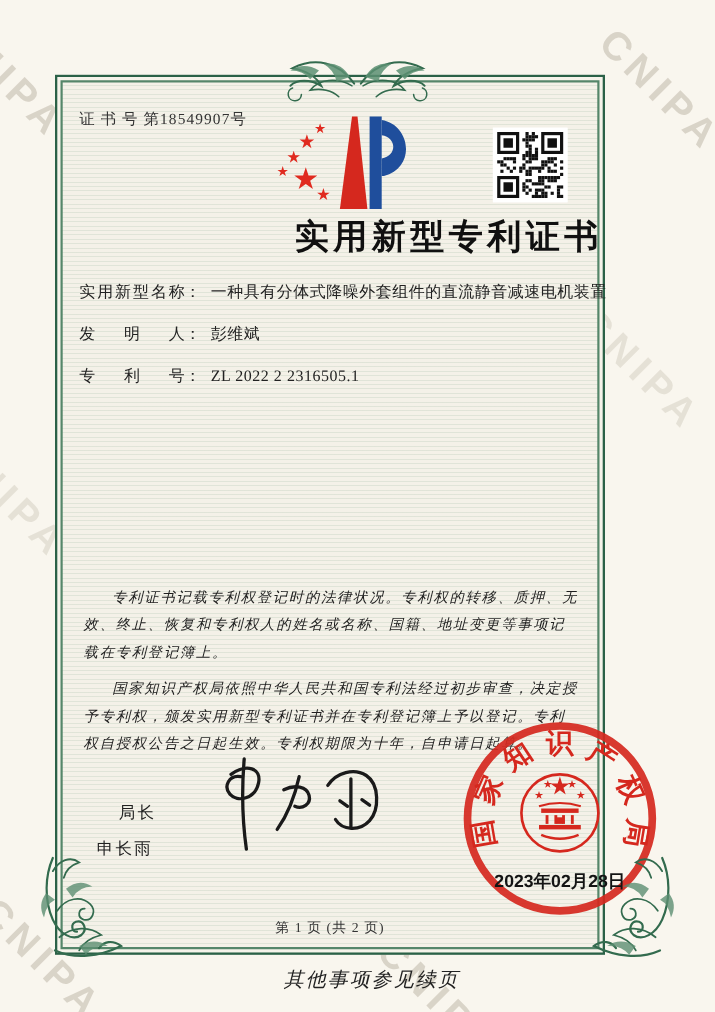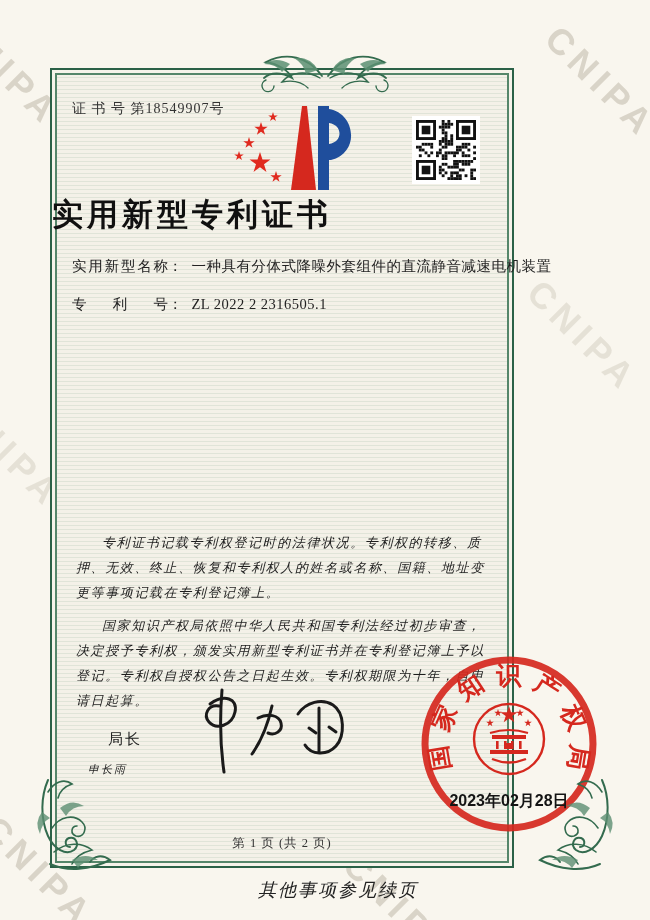--- a/index.html
+++ b/index.html
@@ -14,37 +14,37 @@
     position:absolute;z-index:0;
     font-family:"Liberation Sans","DejaVu Sans",sans-serif;
     font-weight:700;font-size:36px;letter-spacing:6px;
     color:rgba(173,165,148,0.42);
     transform:rotate(45deg);transform-origin:left top;
     user-select:none;white-space:nowrap;
   }
   .wm.light{color:rgba(173,165,148,0.26);}
   
   .frame{
-    position:absolute;left:50px;top:68px;width:464px;height:800px;
+    position:absolute;left:50px;top:68px;width:500px;height:800px;
     box-sizing:border-box;z-index:1;
     border:2px solid #2b6147;
     box-shadow:inset 0 0 0 3px #f6f3ea, inset 0 0 0 5px #55866a;
     background:
       repeating-linear-gradient(0deg,
         rgba(120,160,132,0.16) 0px, rgba(120,160,132,0.16) 1px,
         rgba(0,0,0,0) 1px, rgba(0,0,0,0) 4px),
       #f4f1e8;
   }
   .ornament{position:absolute;z-index:4;pointer-events:none;}
   
   .cert-no{position:absolute;left:20px;top:30px;font-size:14px;letter-spacing:1px;color:#333;}
   .logo{position:absolute;left:50%;top:30px;transform:translateX(-50%) translateX(6px);}
   .qr{position:absolute;right:32px;top:46px;width:68px;height:68px;background:#fff;}
   .title{
-    position:absolute;left:0;right:0;top:124px;text-align:left;
+    position:absolute;left:0;right:0;top:124px;text-align:right;
     font-size:31px;font-weight:700;letter-spacing:4px;color:#101010;
   }
   
   .fields{position:absolute;left:20px;right:18px;top:186px;font-size:14.5px;}
   .frow{margin-bottom:17px;line-height:21px;white-space:nowrap;}
   .flabel{
     display:inline-block;width:96px;vertical-align:top;
     text-align:justify;text-align-last:justify;color:#222;
   }
   .fcolon{display:inline-block;vertical-align:top;color:#222;}
@@ -53,22 +53,22 @@
   
   .paras{position:absolute;left:24px;right:22px;top:460px;}
   .paras p{
     margin:0 0 8px 0;text-indent:2em;
     font-size:13px;line-height:25px;letter-spacing:1.6px;
     font-style:italic;color:#1e1e1e;
   }
   
   .sig-title{position:absolute;left:36px;top:660px;font-size:15px;letter-spacing:2px;color:#222;
              font-family:"Liberation Sans","DejaVu Sans",sans-serif;margin-left:20px;}
-  .sig-name{position:absolute;left:36px;top:692px;font-size:11px;letter-spacing:2px;color:#222;
-             font-family:"Liberation Sans","DejaVu Sans",sans-serif;font-style:italic;}
+  .sig-name{position:absolute;left:36px;top:692px;font-size:15px;letter-spacing:2px;color:#222;
+             font-family:"Liberation Sans","DejaVu Sans",sans-serif;}
   .sig-hand{position:absolute;left:128px;top:612px;}
   
   .seal{position:absolute;left:366px;top:583px;width:182px;height:182px;z-index:3;}
   
   .page-num{position:absolute;left:0;right:0;bottom:14px;text-align:center;font-size:12.5px;color:#333;letter-spacing:1px;}
   .cont-note{
     position:absolute;left:0;right:0;top:878px;text-align:center;z-index:1;
     font-size:18px;font-style:italic;letter-spacing:2px;color:#222;padding-left:26px;
   }
 </style>
@@ -268,20 +268,23 @@
     </svg>
   </div>
 
   <div class="title">实用新型专利证书</div>
 
   <div class="fields">
     <div class="frow">
       <span class="flabel">实用新型名称</span><span class="fcolon">：</span><span class="fvalue">一种具有分体式降噪外套组件的直流静音减速电机装置</span>
     </div>
     <div class="frow">
+      <span class="flabel">发　明　人</span><span class="fcolon">：</span><span class="fvalue">彭维斌</span>
+    </div>
+    <div class="frow">
       <span class="flabel">专　利　号</span><span class="fcolon">：</span><span class="fvalue">ZL 2022 2 2316505.1</span>
     </div>
   </div>
 
   <div class="paras">
     <p>专利证书记载专利权登记时的法律状况。专利权的转移、质押、无效、终止、恢复和专利权人的姓名或名称、国籍、地址变更等事项记载在专利登记簿上。</p>
     <p>国家知识产权局依照中华人民共和国专利法经过初步审查，决定授予专利权，颁发实用新型专利证书并在专利登记簿上予以登记。专利权自授权公告之日起生效。专利权期限为十年，自申请日起算。</p>
   </div>
 
   <div class="sig-title">局长</div>

